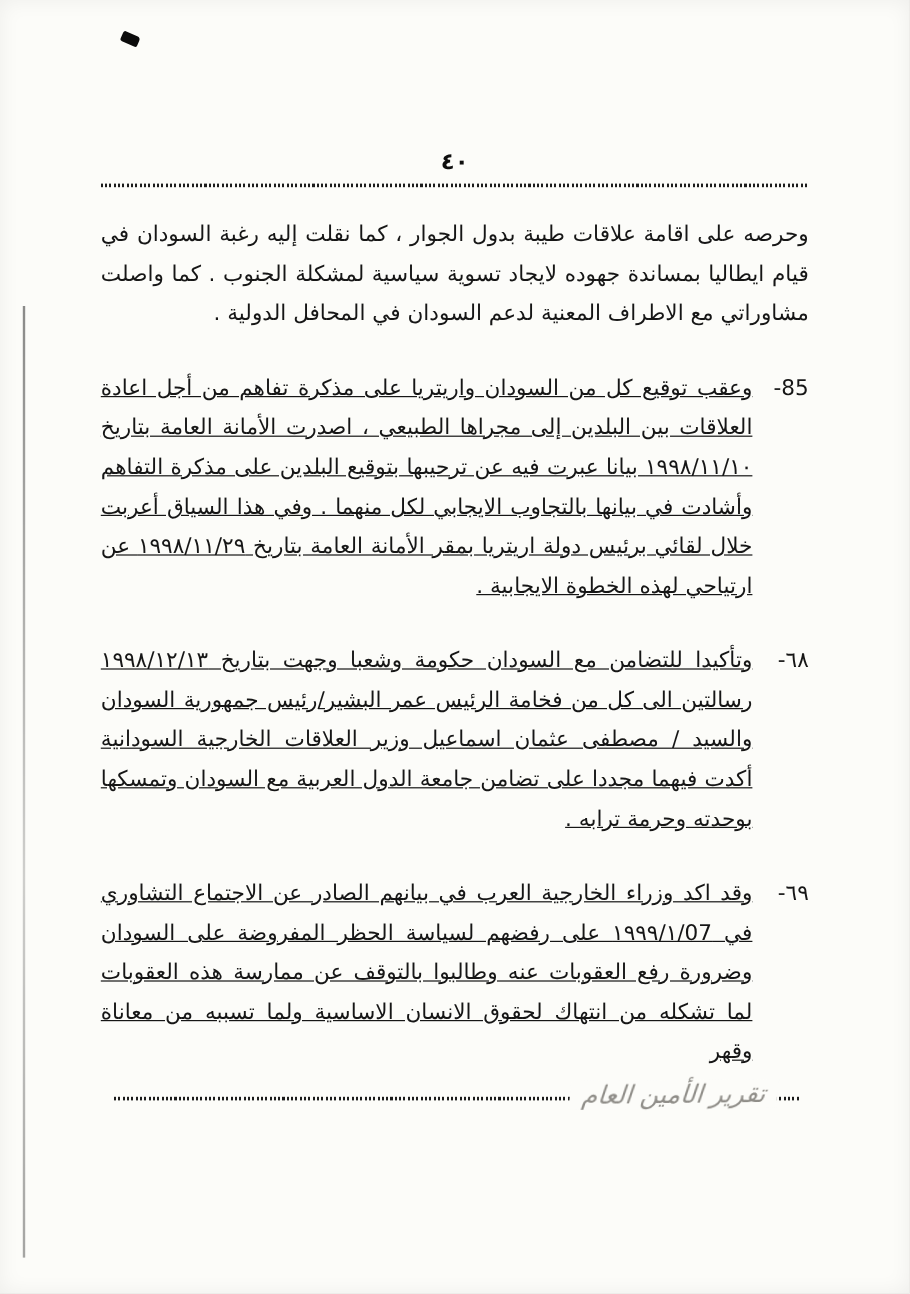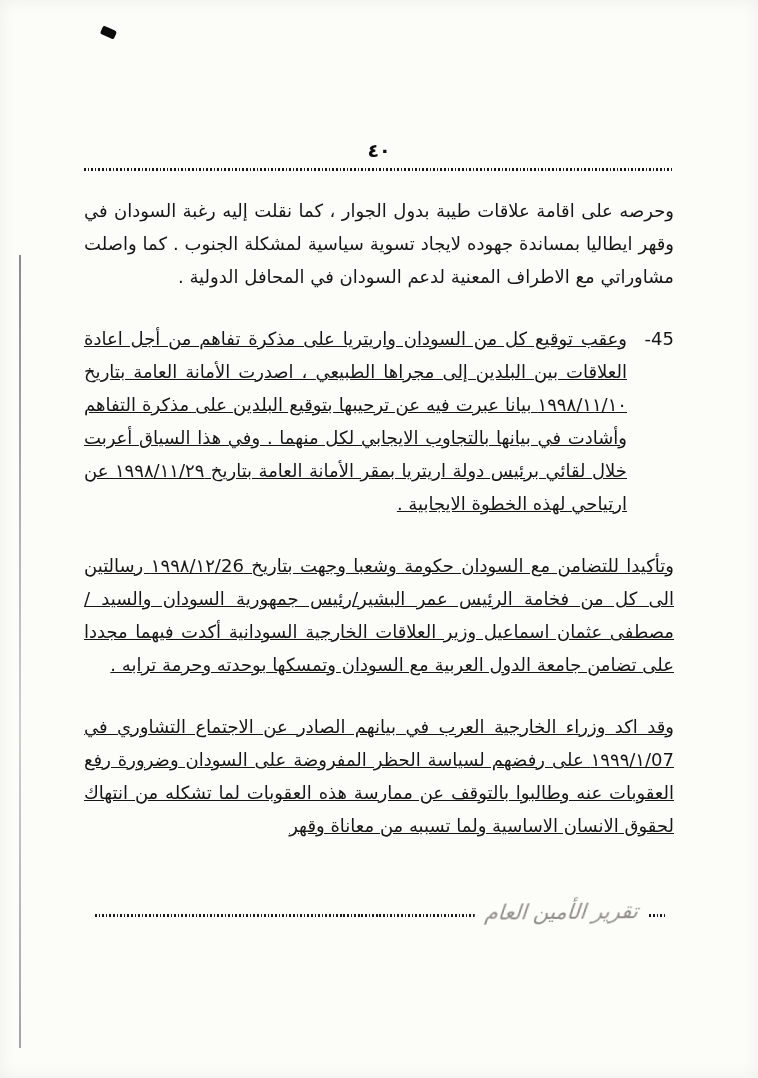--- a/index.html
+++ b/index.html
@@ -20,21 +20,21 @@
     position:absolute; top:28px; left:101px;
     width:15px; height:9px; background:#0b0b0b;
     transform:rotate(24deg); border-radius:2px 3px 2px 2px;
   }
   .artifact-edge {
     position:absolute; left:19px; top:255px; bottom:30px;
     width:2px;
     background:linear-gradient(to bottom, rgba(0,0,0,0.45), rgba(0,0,0,0.18) 60%, rgba(0,0,0,0.35));
   }
   .content {
-    position:absolute; top:139px; left:84px; right:84px;
+    position:absolute; top:124px; left:84px; right:84px;
     direction:rtl;
   }
   .page-number {
     text-align:center;
     font-weight:bold;
     font-size:19px;
     letter-spacing:2px;
     color:#0e0e0e;
   }
   .dotted-rule {
@@ -89,32 +89,34 @@
 <div class="page">
 
   <div class="artifact-top"></div>
   <div class="artifact-edge"></div>
 
   <div class="content">
 
     <div class="page-number">٤٠</div>
     <div class="dotted-rule"></div>
 
-    <p class="para plain">وحرصه على اقامة علاقات طيبة بدول الجوار ، كما نقلت إليه رغبة السودان في وقهر ايطاليا بمساندة جهوده لايجاد تسوية سياسية لمشكلة الجنوب . كما واصلت مشاوراتي مع الاطراف المعنية لدعم السودان في المحافل الدولية .</p>
+    <p class="para plain">وحرصه على اقامة علاقات طيبة بدول الجوار ، كما نقلت إليه رغبة السودان في قيام ايطاليا بمساندة جهوده لايجاد تسوية سياسية لمشكلة الجنوب . كما واصلت مشاوراتي مع الاطراف المعنية لدعم السودان في المحافل الدولية .</p>
 
     <div class="numbered">
-      <span class="num-col">45-</span>
+      <span class="num-col">85-</span>
       <p class="para">وعقب توقيع كل من السودان واريتريا على مذكرة تفاهم من أجل اعادة العلاقات بين البلدين إلى مجراها الطبيعي ، اصدرت الأمانة العامة بتاريخ ١٩٩٨/١١/١٠ بيانا عبرت فيه عن ترحيبها بتوقيع البلدين على مذكرة التفاهم وأشادت في بيانها بالتجاوب الايجابي لكل منهما . وفي هذا السياق أعربت خلال لقائي برئيس دولة اريتريا بمقر الأمانة العامة بتاريخ ١٩٩٨/١١/٢٩ عن ارتياحي لهذه الخطوة الايجابية .</p>
     </div>
 
     <div class="numbered">
-      <p class="para">وتأكيدا للتضامن مع السودان حكومة وشعبا وجهت بتاريخ ١٩٩٨/١٢/26 رسالتين الى كل من فخامة الرئيس عمر البشير/رئيس جمهورية السودان والسيد / مصطفى عثمان اسماعيل وزير العلاقات الخارجية السودانية أكدت فيهما مجددا على تضامن جامعة الدول العربية مع السودان وتمسكها بوحدته وحرمة ترابه .</p>
+      <span class="num-col">٦٨-</span>
+      <p class="para">وتأكيدا للتضامن مع السودان حكومة وشعبا وجهت بتاريخ ١٩٩٨/١٢/١٣ رسالتين الى كل من فخامة الرئيس عمر البشير/رئيس جمهورية السودان والسيد / مصطفى عثمان اسماعيل وزير العلاقات الخارجية السودانية أكدت فيهما مجددا على تضامن جامعة الدول العربية مع السودان وتمسكها بوحدته وحرمة ترابه .</p>
     </div>
 
     <div class="numbered">
+      <span class="num-col">٦٩-</span>
       <p class="para">وقد اكد وزراء الخارجية العرب في بيانهم الصادر عن الاجتماع التشاوري في ١٩٩٩/١/07 على رفضهم لسياسة الحظر المفروضة على السودان وضرورة رفع العقوبات عنه وطالبوا بالتوقف عن ممارسة هذه العقوبات لما تشكله من انتهاك لحقوق الانسان الاساسية ولما تسببه من معاناة وقهر</p>
     </div>
 
   </div>
 
   <div class="footer">
     <div class="footer-rule"></div>
     <span class="handwriting">تقرير الأمين العام</span>
   </div>
 

